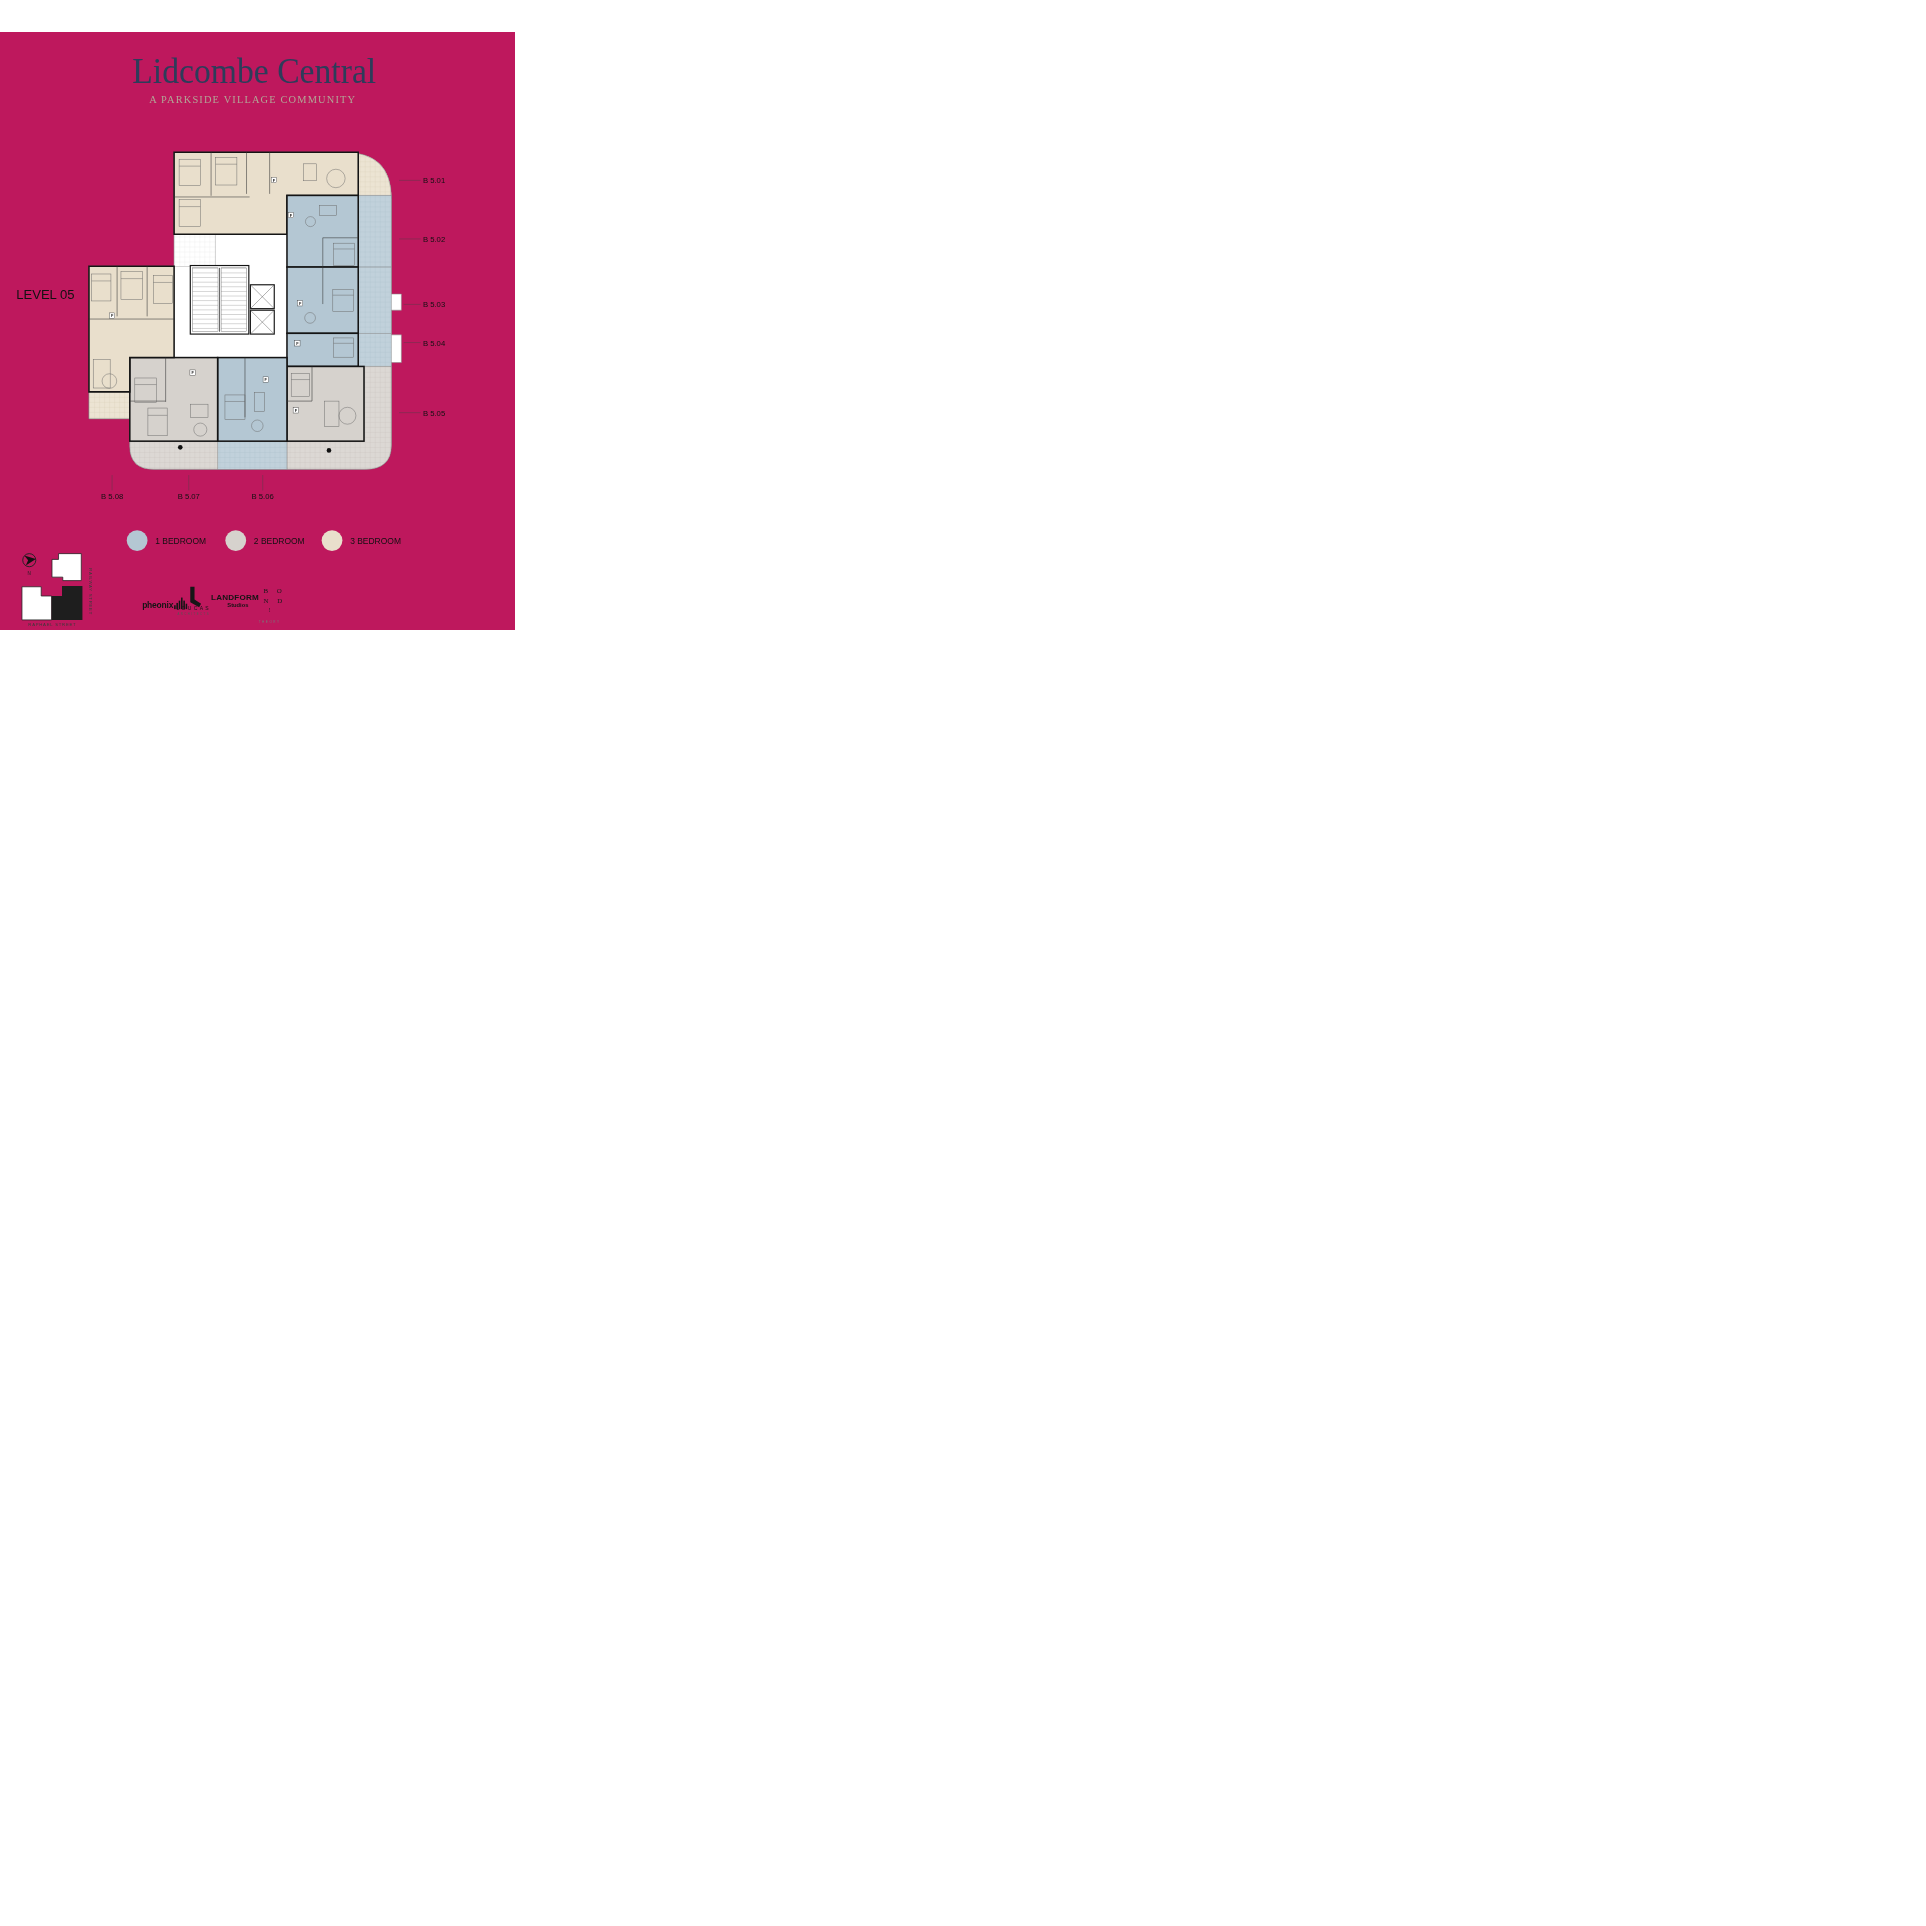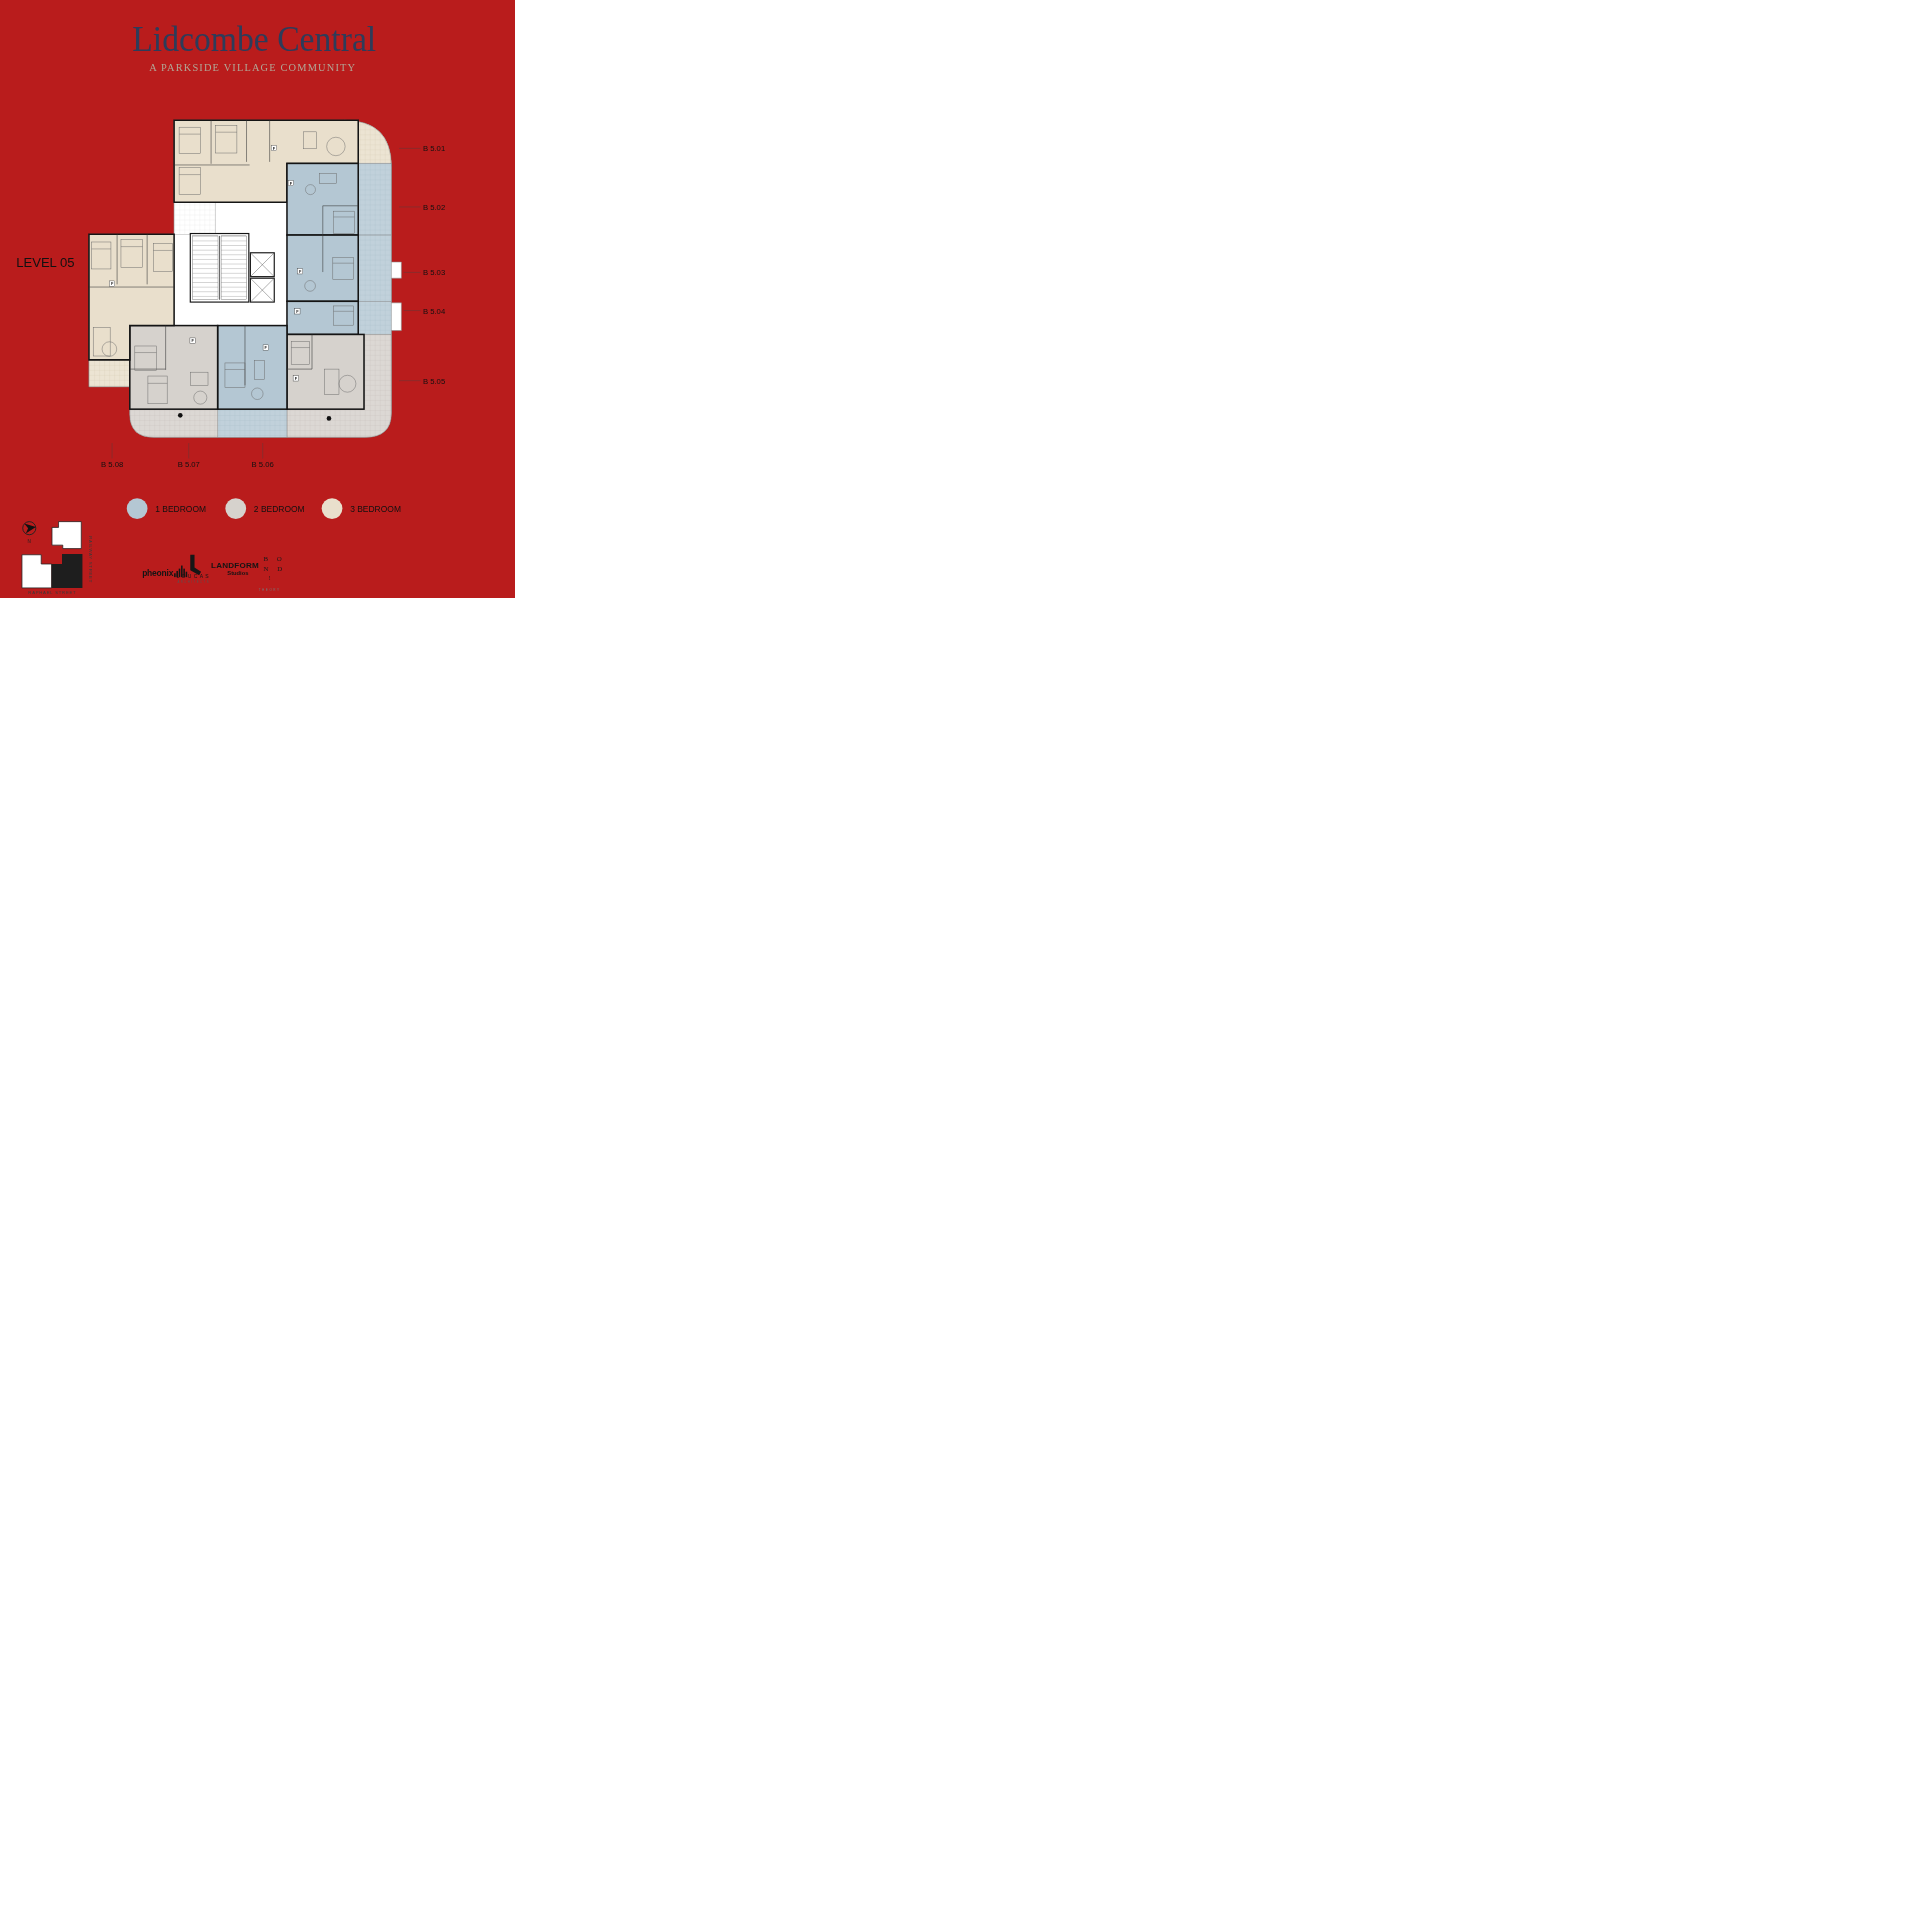--- a/index.html
+++ b/index.html
@@ -1,17 +1,17 @@
 <!DOCTYPE html>
 <html style="font-size:6.2px"><head>
 <meta charset="utf-8">
 <style>
   html,body{margin:0;padding:0;background:#fff;}
-  .page{position:relative;width:515px;height:598px;background:#b91c1c;overflow:hidden;
-        font-family:"Liberation Sans",sans-serif;}
+  .page{position:relative;width:515px;height:598px;background:#be185d;overflow:hidden;
+        font-family:"Liberation Sans",sans-serif;margin-top:32px;}
   svg{position:absolute;left:0;top:0;}
   text{font-family:"Liberation Sans",sans-serif;fill:#1a1a1a;}
   .title-t{font-family:"Liberation Serif",serif;font-size:94px;fill:#2d3c5a;}
   .sub-t{font-family:"Liberation Serif",serif;font-size:27px;letter-spacing:3px;fill:#b2a696;}
   .level-t{font-size:34px;fill:#111;}
   .unit-t{font-size:20px;fill:#111;}
   .legend-t{font-size:22px;fill:#111;}
   .fmark-t{font-size:10px;font-weight:bold;fill:#222;}
   .logo-pheonix{font-size:22px;font-weight:bold;letter-spacing:-0.5px;fill:#141414;}
   .logo-loucas{font-size:13px;letter-spacing:6px;fill:#161616;}

